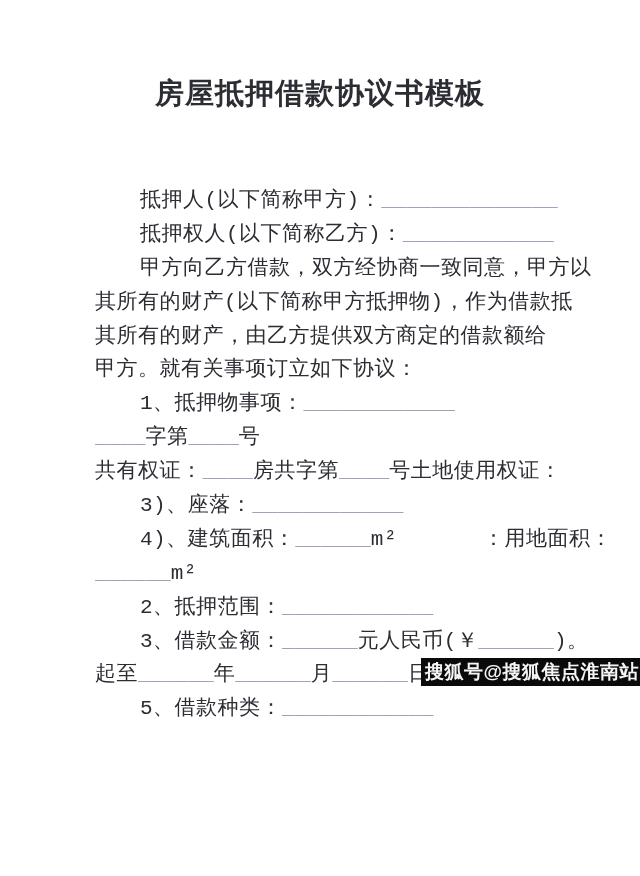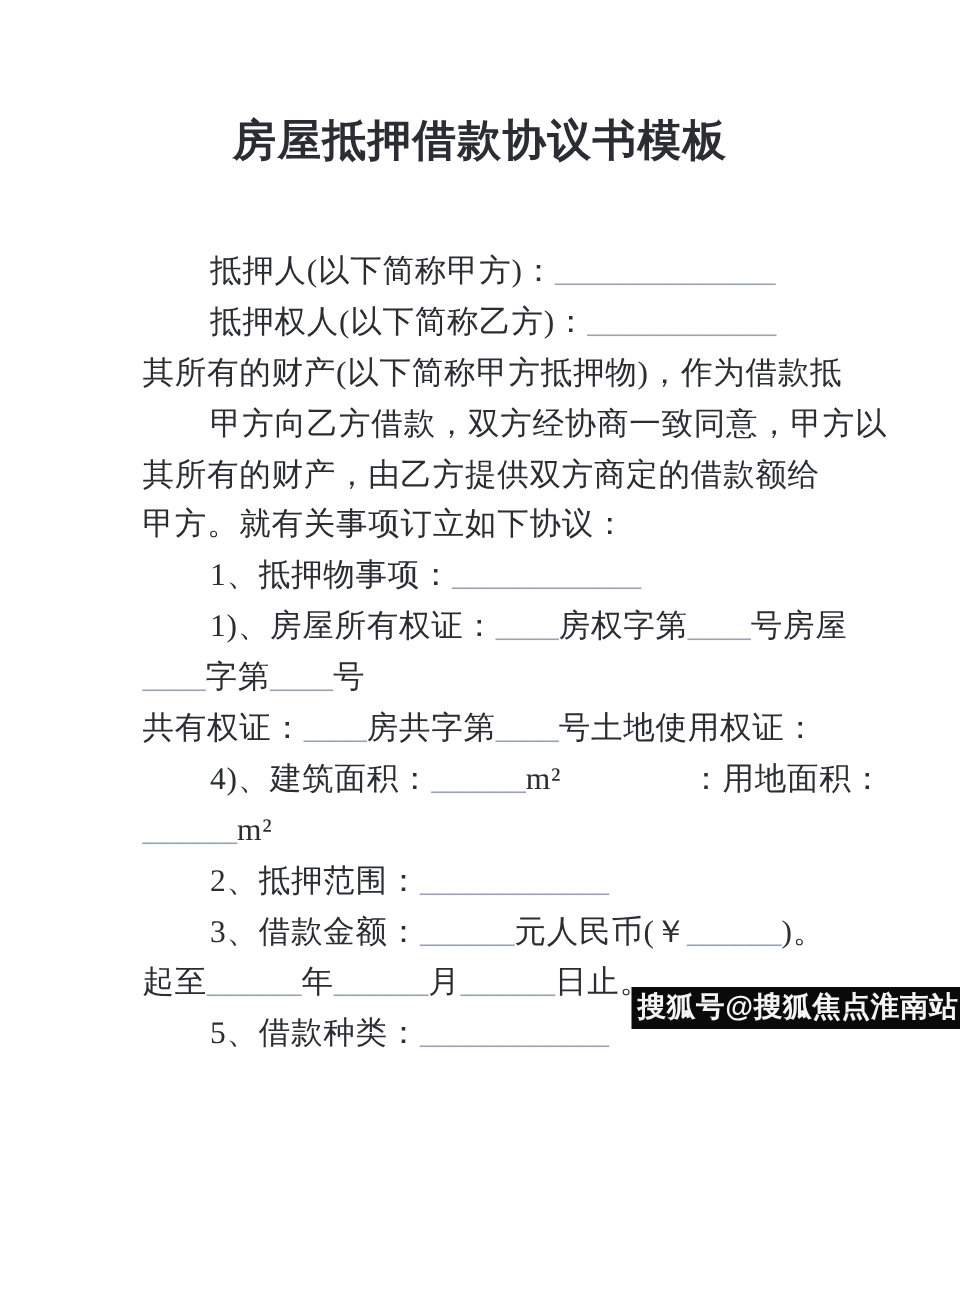--- a/index.html
+++ b/index.html
@@ -24,27 +24,28 @@
     margin: 0;
     padding-top: 74px;
     text-align: center;
     font-family: "Liberation Sans", "DejaVu Sans", sans-serif;
     font-weight: 700;
     font-size: 29px;
     letter-spacing: 1px;
     color: var(--text, #17181a);
   }
   .doc-body {
-    margin-top: 50px;
+    margin-top: 70px;
     padding-left: 95px;
     padding-right: 20px;
     font-size: 21px;
     line-height: 33.9px;
     letter-spacing: 0.5px;
     color: var(--text, #2b2d33);
+    font-family: Liberation Mono, monospace;
   }
   .doc-line {
     white-space: pre;
     height: 33.9px;
   }
   .doc-line.indent {
     padding-left: 45px;
   }
   .blank {
     color: var(--blank, #9aa3b5);
@@ -67,28 +68,28 @@
 </style>
 </head>
 <body style="--text: #2b2d33; --blank: #9aa3b5; --watermark_bg: #0a0a0a; --watermark_fg: #f5f5f5;">
 
 <div class="page">
   <h1 class="doc-title">房屋抵押借款协议书模板</h1>
 
   <div class="doc-body">
       <div class="doc-line indent">抵押人(以下简称甲方)：<span class="blank">______________</span></div>
       <div class="doc-line indent">抵押权人(以下简称乙方)：<span class="blank">____________</span></div>
+      <div class="doc-line indent">甲方向乙方借款，双方经协商一致同意，甲方以</div>
       <div class="doc-line">其所有的财产(以下简称甲方抵押物)，作为借款抵</div>
-      <div class="doc-line indent">甲方向乙方借款，双方经协商一致同意，甲方以</div>
       <div class="doc-line">其所有的财产，由乙方提供双方商定的借款额给</div>
       <div class="doc-line">甲方。就有关事项订立如下协议：</div>
       <div class="doc-line indent">1、抵押物事项：<span class="blank">____________</span></div>
-      <div class="doc-line indent">1)、房屋所有权证：<span class="blank">____</span>房权字第<span class="blank">____</span>号房屋</div>
       <div class="doc-line"><span class="blank">____</span>字第<span class="blank">____</span>号</div>
       <div class="doc-line">共有权证：<span class="blank">____</span>房共字第<span class="blank">____</span>号土地使用权证：</div>
+      <div class="doc-line indent">3)、座落：<span class="blank">____________</span></div>
       <div class="doc-line indent">4)、建筑面积：<span class="blank">______</span>m²　　　　：用地面积：</div>
       <div class="doc-line"><span class="blank">______</span>m²</div>
       <div class="doc-line indent">2、抵押范围：<span class="blank">____________</span></div>
       <div class="doc-line indent">3、借款金额：<span class="blank">______</span>元人民币(￥<span class="blank">______</span>)。</div>
       <div class="doc-line">起至<span class="blank">______</span>年<span class="blank">______</span>月<span class="blank">______</span>日止。</div>
       <div class="doc-line indent">5、借款种类：<span class="blank">____________</span></div>
     </div>
 
   <div class="watermark">搜狐号@搜狐焦点淮南站</div>
 </div>

